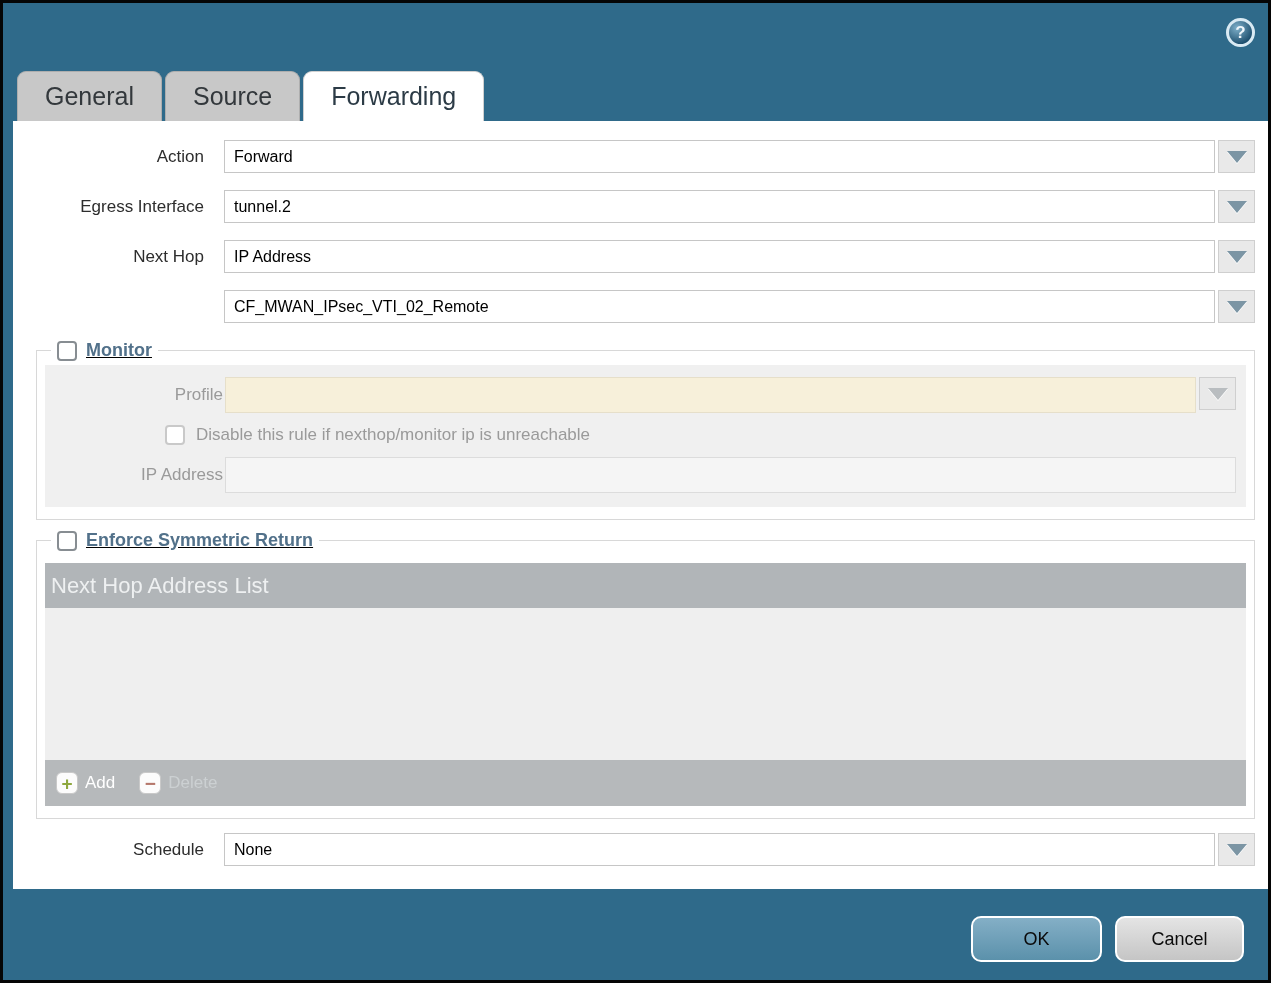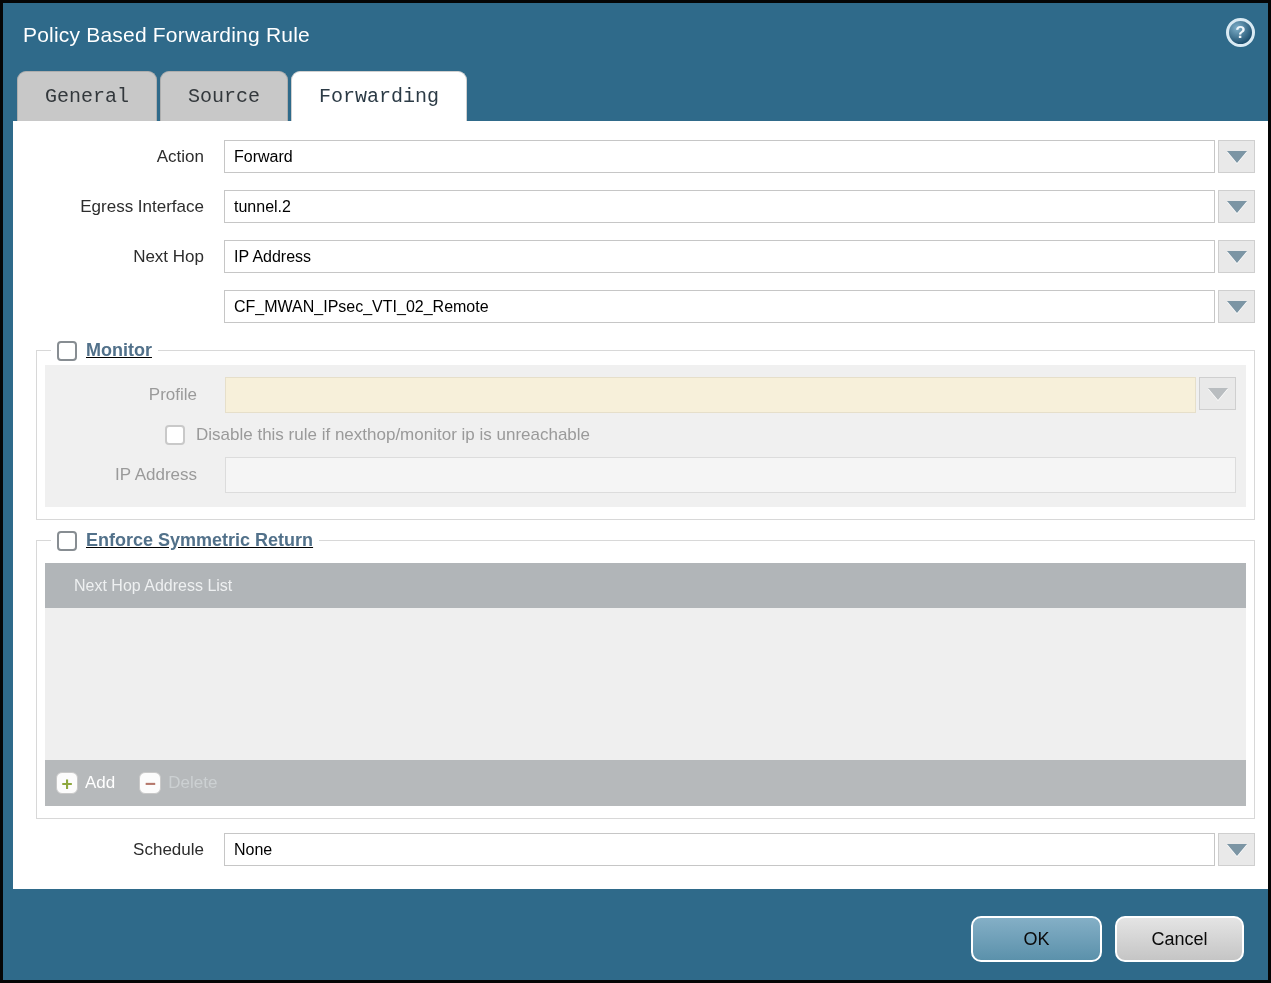--- a/index.html
+++ b/index.html
@@ -17,23 +17,23 @@
     position:absolute; right:13px; top:15px; width:29px; height:29px;
     border-radius:50%; background:radial-gradient(circle at 35% 30%, #7fb0ca, #1d4f6e 75%);
     border:3px solid #d9eaf3; color:#eef6fb; font-size:17px; font-weight:bold;
     display:flex; align-items:center; justify-content:center; cursor:pointer;
   }
 
   
   .tabs { position:absolute; left:14px; top:68px; height:50px; display:flex; gap:3px; align-items:flex-end; }
   .tab {
     height:50px; line-height:49px; padding:0 27px; text-align:right;
-    background:#c8c8c8; color:#33383c; font-size:20px;
+    background:#c8c8c8; color:#33383c; font-size:25px;
     border:1px solid #aeaeae; border-bottom:none; border-radius:9px 9px 0 0;
-    cursor:pointer; white-space:nowrap;font-family:Liberation Mono, monospace;
+    cursor:pointer; white-space:nowrap;
   }
   .tab.active { background:#ffffff; color:#2c3b46; border-color:#d0d0d0; }
 
   
   .content {
     position:absolute; left:10px; top:118px; width:1255px; height:768px;
     background:#ffffff; padding-top:19px;
   }
 
   .frow { display:flex; align-items:center; margin:0 13px 17px 0; }
@@ -55,33 +55,33 @@
   
   fieldset.group { margin:6px 13px 10px 23px; border:1px solid #d8d8d8; padding:4px 8px 12px 8px; }
   legend.glegend { display:flex; align-items:center; gap:9px; padding:0 6px; margin-left:6px;text-decoration:underline; }
   .cbx { width:20px; height:20px; background:#fff; border:2px solid #878d92; border-radius:4px; cursor:pointer; flex-shrink:0; }
   .cbx.disabled { border-color:#c9c9c9; cursor:default; }
   .glabel { font-size:18px; font-weight:bold; color:#52718a; }
 
   .panel { background:#f0f0f0; padding:12px 0 14px 0; }
   .prow { display:flex; align-items:center; margin-bottom:12px; }
   .prow:last-child { margin-bottom:0; }
-  .plabel { width:180px; flex-shrink:0; text-align:right; padding-right:28px; font-size:17px; color:#9a9a9a; }
+  .plabel { width:180px; flex-shrink:0; text-align:right; padding-right:2px; font-size:17px; color:#9a9a9a; }
   .pfield { flex:1; display:flex; gap:3px; margin-right:10px; }
   .beige { flex:1; height:36px; background:#f7f0da; border:1px solid #e6dfca;
            font-family:"Liberation Sans", sans-serif; font-size:16px; padding:0 9px; color:#777; }
   .dis-input { flex:1; height:36px; background:#f5f5f5; border:1px solid #dcdcdc;
                font-family:"Liberation Sans", sans-serif; font-size:16px; padding:0 9px; color:#777; }
   .cb-row { margin-left:120px; display:flex; align-items:center; gap:11px; }
   .cb-text { font-size:17px; color:#9a9a9a; }
 
   
   .nh-table { margin-top:8px; }
-  .nh-head { height:45px; background:#b1b5b8; color:#eef0f1; font-size:16px;
-             display:flex; align-items:center; padding-left:29px; }
+  .nh-head { height:45px; background:#b1b5b8; color:#eef0f1; font-size:22px;
+             display:flex; align-items:center; padding-left:6px; }
   .nh-body { height:152px; background:#efefef; }
   .nh-foot { height:46px; background:#b6b9bb; display:flex; align-items:center; gap:24px; padding-left:11px; }
   .tbtn { display:flex; align-items:center; gap:7px; cursor:pointer; }
   .tbtn.disabled { cursor:default; }
   .ticon { width:22px; height:22px; background:#fcfcfc; border:1px solid #c9c9c9; border-radius:6px;
            display:flex; align-items:center; justify-content:center; font-size:19px; font-weight:bold; line-height:1; }
   .ticon.add { color:#8ea83e; }
   .ticon.del { color:#b5776b; }
   .tbtn-label { font-size:17px; color:#ffffff; }
   .tbtn.disabled .tbtn-label { color:#ccd0d2; }
@@ -93,21 +93,20 @@
          font-family:"Liberation Sans", sans-serif; font-size:18px; color:#0a0a0a; cursor:pointer; }
   .btn-ok { left:968px; width:131px; background:linear-gradient(#84afc6, #5b91ab); }
   .btn-cancel { left:1112px; width:129px; background:linear-gradient(#e4e4e4, #c5c5c5); }
 </style>
 </head>
 <body>
 
 <div class="window">
 
   <div class="titlebar">
-    <span class="title">Policy Based Forwarding Rule</span>
     <div class="help-icon">?</div>
   </div>
 
   <div class="tabs">
     <div class="tab">General</div>
     <div class="tab">Source</div>
     <div class="tab active">Forwarding</div>
   </div>
 
   <div class="content">

